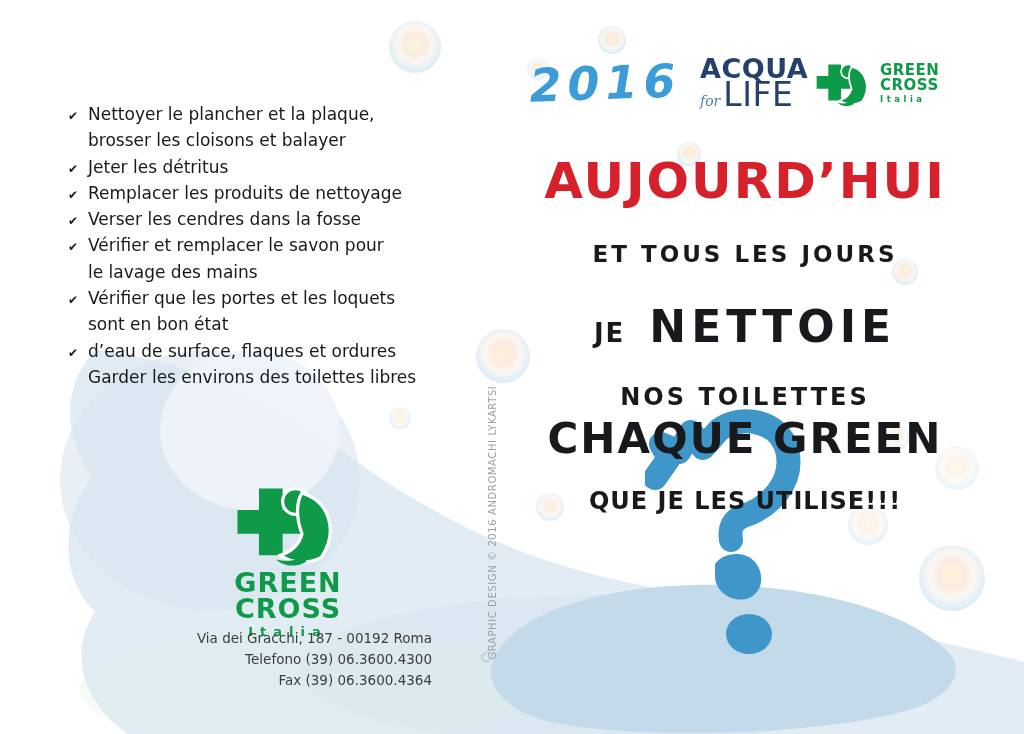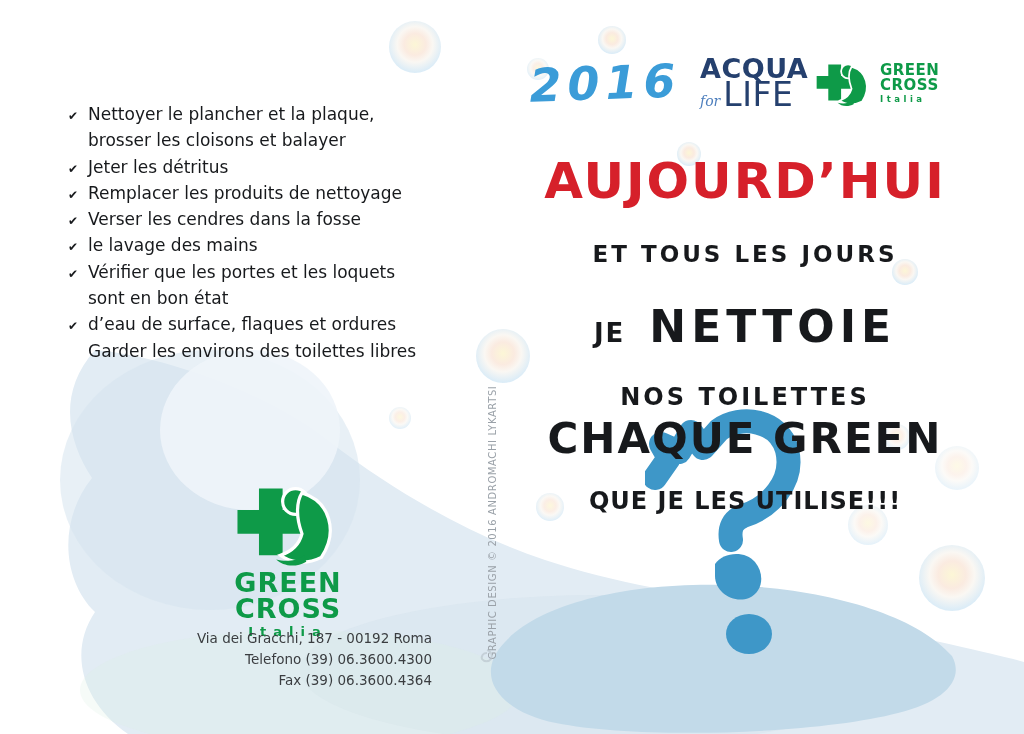--- a/index.html
+++ b/index.html
@@ -105,20 +105,21 @@
     <div class="tip">
       <span class="check">✔</span>
       <div>Remplacer les produits de nettoyage</div>
     </div>
     <div class="tip">
       <span class="check">✔</span>
       <div>Verser les cendres dans la fosse</div>
     </div>
     <div class="tip">
       <span class="check">✔</span>
+      <div>Vérifier et remplacer le savon pour</div>
       <div>le lavage des mains</div>
     </div>
     <div class="tip">
       <span class="check">✔</span>
       <div>Vérifier que les portes et les loquets</div>
       <div>sont en bon état</div>
     </div>
     <div class="tip">
       <span class="check">✔</span>
       <div>d’eau de surface, flaques et ordures</div>

